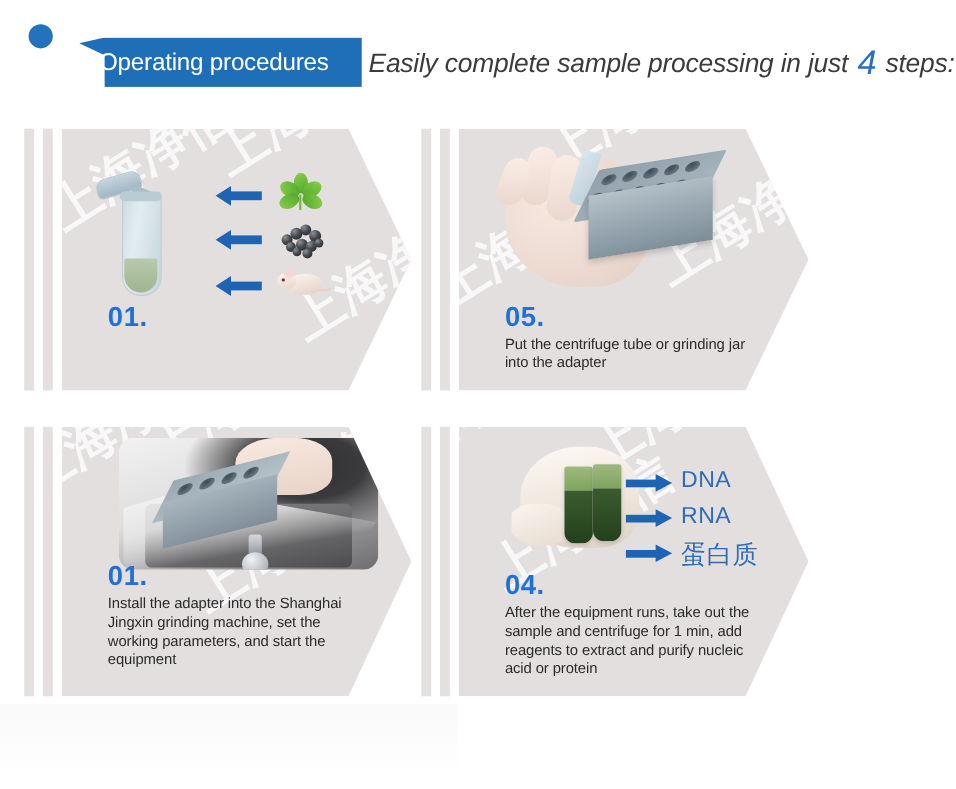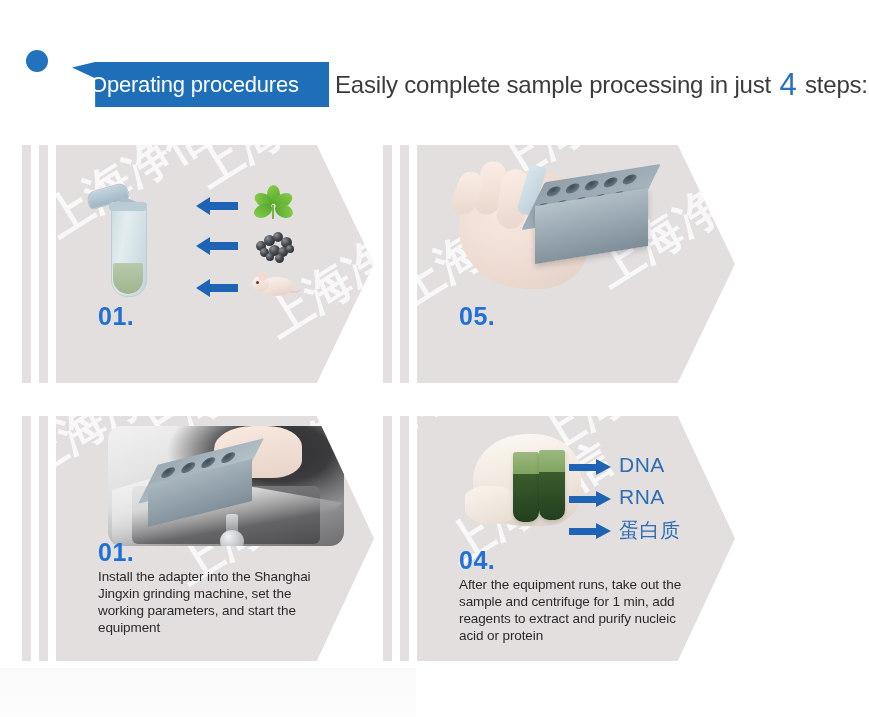--- a/index.html
+++ b/index.html
@@ -2,21 +2,21 @@
 <html><head>
 <meta charset="utf-8">
 <style>
   html,body{margin:0;padding:0;}
   body{
     width:869px;height:717px;
     background:#ffffff;
     font-family:"Liberation Sans","DejaVu Sans",sans-serif;
     overflow:hidden;position:relative;
   }
-  .page{position:absolute;inset:0;margin-top:28px;}
+  .page{position:absolute;inset:0;}
 
   
   .bottom-panel{
     position:absolute;left:0;top:640px;width:416px;height:66px;
     background:linear-gradient(180deg,#fbfafa 0%,#fdfcfc 60%,#ffffff 100%);
   }
 
   
   .header{position:absolute;left:0;top:0;width:869px;height:100px;}
   .badge-dot{
@@ -28,21 +28,21 @@
     background:#1e6fb8;
     clip-path:polygon(9% 0%, 100% 0%, 100% 100%, 9% 100%, 9% 36%, 0% 12%);
   }
   .badge-text{
     position:absolute;left:90px;top:40px;width:240px;height:33px;
     color:#ffffff;font-size:22px;line-height:33px;
     letter-spacing:-0.2px;white-space:nowrap;
   }
   .headline{
     position:absolute;left:335px;top:39px;
-    font-size:24px;color:#3b3b3b;white-space:nowrap;letter-spacing:-0.2px;
+    font-size:24px;color:#3b3b3b;white-space:nowrap;letter-spacing:-0.2px;font-style:italic;
   }
   .headline .num{
     color:#2a6fc4;font-size:31px;font-weight:500;
     vertical-align:-2px;padding:0 2px;
   }
 
   
   .card{position:absolute;}
   .bar{position:absolute;top:0;width:9px;height:100%;background:#e5e0e0;}
   .bar.b1{left:0;}
@@ -254,21 +254,21 @@
   }
   .arrow-right::after{
     content:"";position:absolute;left:27px;top:-1px;width:0;height:0;
     border-top:8px solid transparent;border-bottom:8px solid transparent;
     border-left:15px solid #1f63b5;
   }
   .out-label{
     position:absolute;left:50px;top:0;font-size:21px;color:#2e6cb5;
     letter-spacing:.5px;white-space:nowrap;
   }
-  .out-label.cn{font-size:20px;font-family:"DejaVu Sans",sans-serif;}
+  .out-label.cn{font-size:23px;font-family:"DejaVu Sans",sans-serif;}
 </style>
 </head>
 <body>
 
 <div class="page">
 
   <div class="bottom-panel"></div>
 
   <div class="header">
     <div class="badge-dot"></div>
@@ -369,20 +369,22 @@
           <div class="hole" style="left:4px;top:21px;"></div>
           <div class="hole" style="left:23px;top:21px;"></div>
           <div class="hole" style="left:42px;top:21px;"></div>
           <div class="hole" style="left:61px;top:21px;"></div>
           <div class="hole" style="left:80px;top:21px;"></div>
         </div>
         <div class="block"></div>
       </div>
 
       <div class="step-no" style="left:42px;top:157px;">05.</div>
+      <div class="step-desc" style="left:42px;top:187px;width:262px;">Put the centrifuge tube or grinding jar
+into the adapter</div>
     </div>
   </div>
 
   <div class="card" style="left:22px;top:388px;width:352px;height:245px;">
     <div class="bar b1"></div>
     <div class="bar b2"></div>
     <div class="body">
 
       <div class="wm">
         <span style="left:-6px;top:10px;">上海净信</span>

